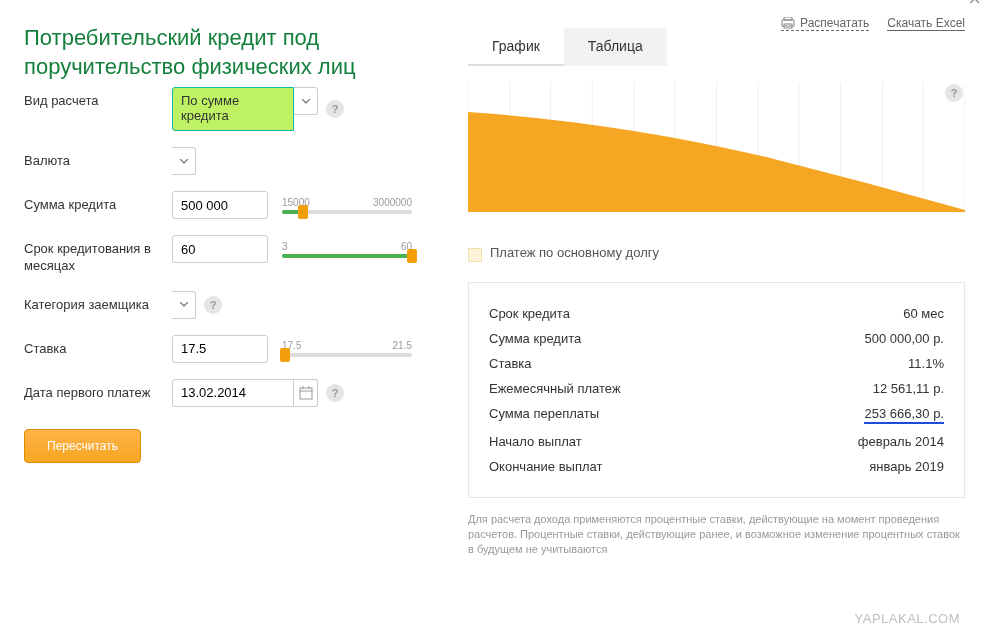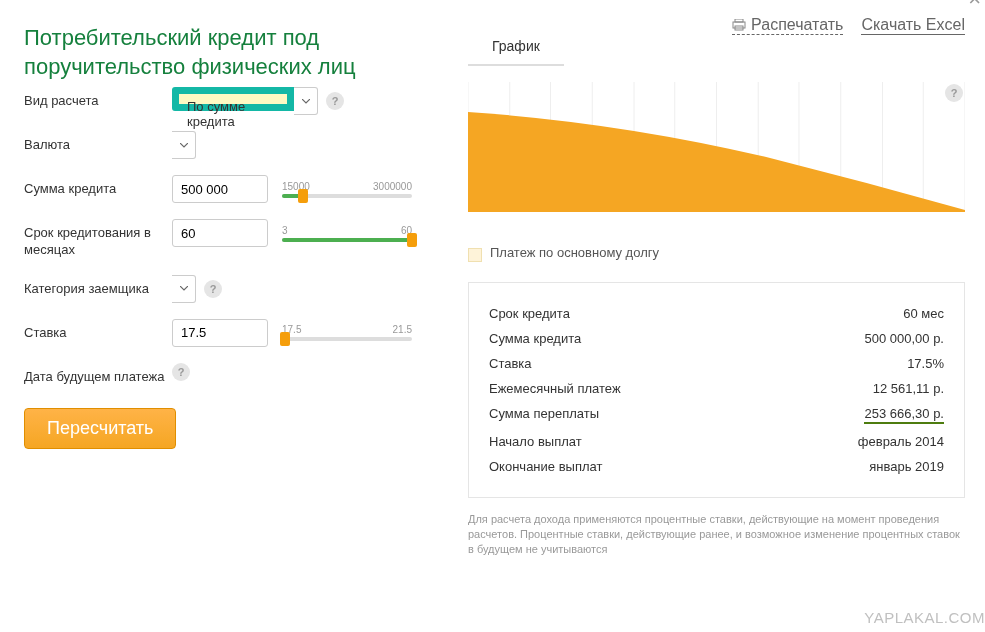--- a/index.html
+++ b/index.html
@@ -5,58 +5,58 @@
 * { box-sizing: border-box; margin: 0; padding: 0; }
 body { font-family: Arial, sans-serif; font-size: 13px; color: #333; background: #fff; width: 985px; height: 632px; overflow: hidden; position: relative; }
 .container { display: flex; padding: 24px 20px 10px 24px; gap: 24px; }
 .left-panel { width: 420px; }
 .right-panel { flex: 1; position: relative; }
 .title { font-size: 22px; font-weight: normal; color: #15803d; margin-bottom: 6px; line-height: 1.3; }
 .form-row { display: flex; align-items: flex-start; margin-bottom: 16px; }
 .form-label { width: 148px; font-size: 13px; color: #333; padding-top: 6px; line-height: 1.3; }
 .form-control { display: flex; align-items: center; gap: 8px; }
 .select-wrap { position: relative; display: flex; }
-.select-main { border: 7px solid #14b8a6; background: #fef9c3; padding: 5px 8px; font-size: 13px; width: 122px; border-radius: 3px 0 0 3px; height: 24px; }
+.select-main { border: 1px solid #14b8a6; background: #bef264; padding: 5px 8px; font-size: 13px; width: 122px; border-radius: 3px 0 0 3px; height: 44px; }
 .select-arrow { border: 1px solid #ccc; border-left: none; background: #fff; width: 24px; height: 28px; border-radius: 0 3px 3px 0; display: flex; align-items: center; justify-content: center; cursor: pointer; }
 .select-arrow svg { width: 8px; height: 5px; }
 .text-input { border: 1px solid #ccc; background: #fff; padding: 5px 8px; font-size: 13px; width: 96px; border-radius: 3px; height: 28px; }
 .date-input { border: 1px solid #ccc; background: #fff; padding: 5px 8px; font-size: 13px; width: 122px; border-radius: 3px 0 0 3px; height: 28px; }
 .date-btn { border: 1px solid #ccc; border-left: none; background: #fff; width: 24px; height: 28px; border-radius: 0 3px 3px 0; display: flex; align-items: center; justify-content: center; cursor: pointer; }
 .help-icon { width: 18px; height: 18px; border-radius: 50%; background: #e5e5e5; color: #999; display: flex; align-items: center; justify-content: center; font-size: 11px; font-weight: bold; cursor: pointer; }
 .slider-wrap { position: relative; width: 130px; margin-left: 6px; }
 .slider-labels { display: flex; justify-content: space-between; font-size: 10px; color: #999; margin-bottom: 2px; }
 .slider-track { position: relative; height: 4px; background: #ddd; border-radius: 2px; }
 .slider-fill { position: absolute; height: 100%; background: #4caf50; border-radius: 2px; }
 .slider-fill.orange { background: #f59e0b; }
 .slider-thumb { position: absolute; width: 10px; height: 14px; background: #f59e0b; border-radius: 2px; top: -5px; transform: translateX(-50%); cursor: pointer; }
-.btn-recalc { background: linear-gradient(to bottom, #ffb347, #f5a623); border: 1px solid #e08e00; color: #fff; padding: 9px 22px; font-size: 18px; border-radius: 4px; cursor: pointer; margin-top: 6px; }
+.btn-recalc { background: linear-gradient(to bottom, #ffb347, #f5a623); border: 1px solid #e08e00; color: #fff; padding: 9px 22px; font-size: 12px; border-radius: 4px; cursor: pointer; margin-top: 6px; }
 .top-actions { display: flex; align-items: center; justify-content: flex-end; gap: 18px; margin-bottom: 6px; position: absolute; top: -8px; right: 0; }
 .close-icon { font-size: 22px; color: #999; cursor: pointer; position: absolute; top: -14px; right: 4px; }
-.action-link { color: #666; font-size: 16px; text-decoration: none; border-bottom: 1px dashed #666; cursor: pointer; display: flex; align-items: center; gap: 5px; }
+.action-link { color: #666; font-size: 12px; text-decoration: none; border-bottom: 1px dashed #666; cursor: pointer; display: flex; align-items: center; gap: 5px; }
 .action-link.solid { border-bottom: 1px solid #666; }
 .tabs { display: flex; margin-bottom: 16px; margin-top: 4px; }
 .tab { padding: 10px 24px; font-size: 14px; color: #333; cursor: pointer; border-bottom: 2px solid #ddd; }
 .tab.active { background: #f2f2f2; border-bottom: 2px solid #f2f2f2; }
 .chart-area { position: relative; height: 150px; margin-bottom: 6px; }
 .chart-svg { width: 100%; height: 130px; }
 .chart-years { display: flex; justify-content: space-between; font-size: 12px; color: #333; padding: 0 2px; }
 .legend { display: flex; gap: 34px; margin: 12px 0 20px; font-size: 13px; }
 .legend-item { display: flex; align-items: flex-end; gap: 8px; }
 .legend-swatch { width: 14px; height: 14px; margin-top: 1px; flex-shrink: 0; }
 .legend-swatch.light { background: #fef3d9; border: 1px solid #f0e0b0; }
 .legend-swatch.dark { background: #f5a623; }
 .legend-text { max-width: 200px; line-height: 1.35; color: #555; }
 .summary-box { border: 1px solid #e5e5e5; padding: 18px 20px; background: #fff; }
 .summary-row { display: flex; justify-content: space-between; padding: 5px 0; font-size: 13px; }
 .summary-label { color: #333; }
 .summary-value { color: #333; text-align: right; }
 .summary-row.highlight .summary-value { position: relative; }
-.underline-red { border-bottom: 2px solid #4d7c0f; display: inline-block; padding-bottom: 1px; }
+.underline-red { border-bottom: 2px solid #1d4ed8; display: inline-block; padding-bottom: 1px; }
 .footnote { font-size: 11px; color: #999; margin-top: 14px; line-height: 1.4; }
-.watermark { position: absolute; bottom: 6px; right: 0; font-size: 15px; color: #c0c0c0; letter-spacing: 0.5px; }
+.watermark { position: absolute; bottom: 6px; right: 25px; font-size: 13px; color: #c0c0c0; letter-spacing: 0.5px; }
 .chart-help { position: absolute; top: 2px; right: 2px; }
 .printer-icon { width: 14px; height: 12px; }
 </style>
 </head>
 <body>
 
 <span class="close-icon">×</span>
 
 <div class="container">
   <div class="left-panel">
@@ -149,22 +149,33 @@
             </div>
           <div class="slider-track">
             <div class="slider-fill orange" style="left:0;width:2%"></div>
             <div class="slider-thumb" style="left:2%"></div>
           </div>
         </div>
       </div>
     </div>
 
     <div class="form-row">
-      <div class="form-label">Дата будущем платежа</div>
-      <div class="form-control">
+      <div class="form-label">Дата первого платеж</div>
+      <div class="form-control">
+        <div class="select-wrap">
+          <input class="date-input" value="13.02.2014" style="">
+          <div class="date-btn">
+            <svg width="14" height="14" viewBox="0 0 14 14">
+                <rect x="1" y="2" width="12" height="11" fill="none" stroke="#999" stroke-width="1"></rect>
+                <line x1="1" y1="5" x2="13" y2="5" stroke="#999"></line>
+                <line x1="4" y1="0" x2="4" y2="3" stroke="#999"></line>
+                <line x1="10" y1="0" x2="10" y2="3" stroke="#999"></line>
+              </svg>
+          </div>
+        </div>
         <div class="help-icon">?</div>
       </div>
     </div>
 
     <button class="btn-recalc">Пересчитать</button>
   </div>
 
   <div class="right-panel">
     <div class="top-actions">
       <a class="action-link">
@@ -173,20 +184,21 @@
             <rect x="1" y="3" width="12" height="6" fill="none" stroke="#888"></rect>
             <rect x="3" y="7" width="8" height="4" fill="none" stroke="#888"></rect>
           </svg>
         <span>Распечатать</span>
       </a>
       <a class="action-link solid">Скачать Excel</a>
     </div>
 
     <div class="tabs">
       <div class="tab">График</div>
+      <div class="tab active">Таблица</div>
     </div>
 
     <div class="chart-area">
       <div class="help-icon chart-help">?</div>
       <svg class="chart-svg" viewBox="0 0 500 130" preserveAspectRatio="none">
         <g stroke="#eee" stroke-width="1">
           <line x1="0" y1="0" x2="0" y2="130"></line>
             <line x1="42" y1="0" x2="42" y2="130"></line>
             <line x1="83" y1="0" x2="83" y2="130"></line>
             <line x1="125" y1="0" x2="125" y2="130"></line>
@@ -215,21 +227,21 @@
       <div class="summary-row">
           <span class="summary-label">Срок кредита</span>
           <span class="summary-value">60 мес</span>
         </div>
       <div class="summary-row">
           <span class="summary-label">Сумма кредита</span>
           <span class="summary-value">500 000,00 р.</span>
         </div>
       <div class="summary-row">
           <span class="summary-label">Ставка</span>
-          <span class="summary-value">17.5%</span>
+          <span class="summary-value">11.1%</span>
         </div>
       <div class="summary-row">
           <span class="summary-label">Ежемесячный платеж</span>
           <span class="summary-value">12 561,11 р.</span>
         </div>
       <div class="summary-row highlight">
           <span class="summary-label">Сумма переплаты</span>
           <span class="summary-value"><span class="underline-red">253 666,30 р.</span></span>
         </div>
       <div class="summary-row">

